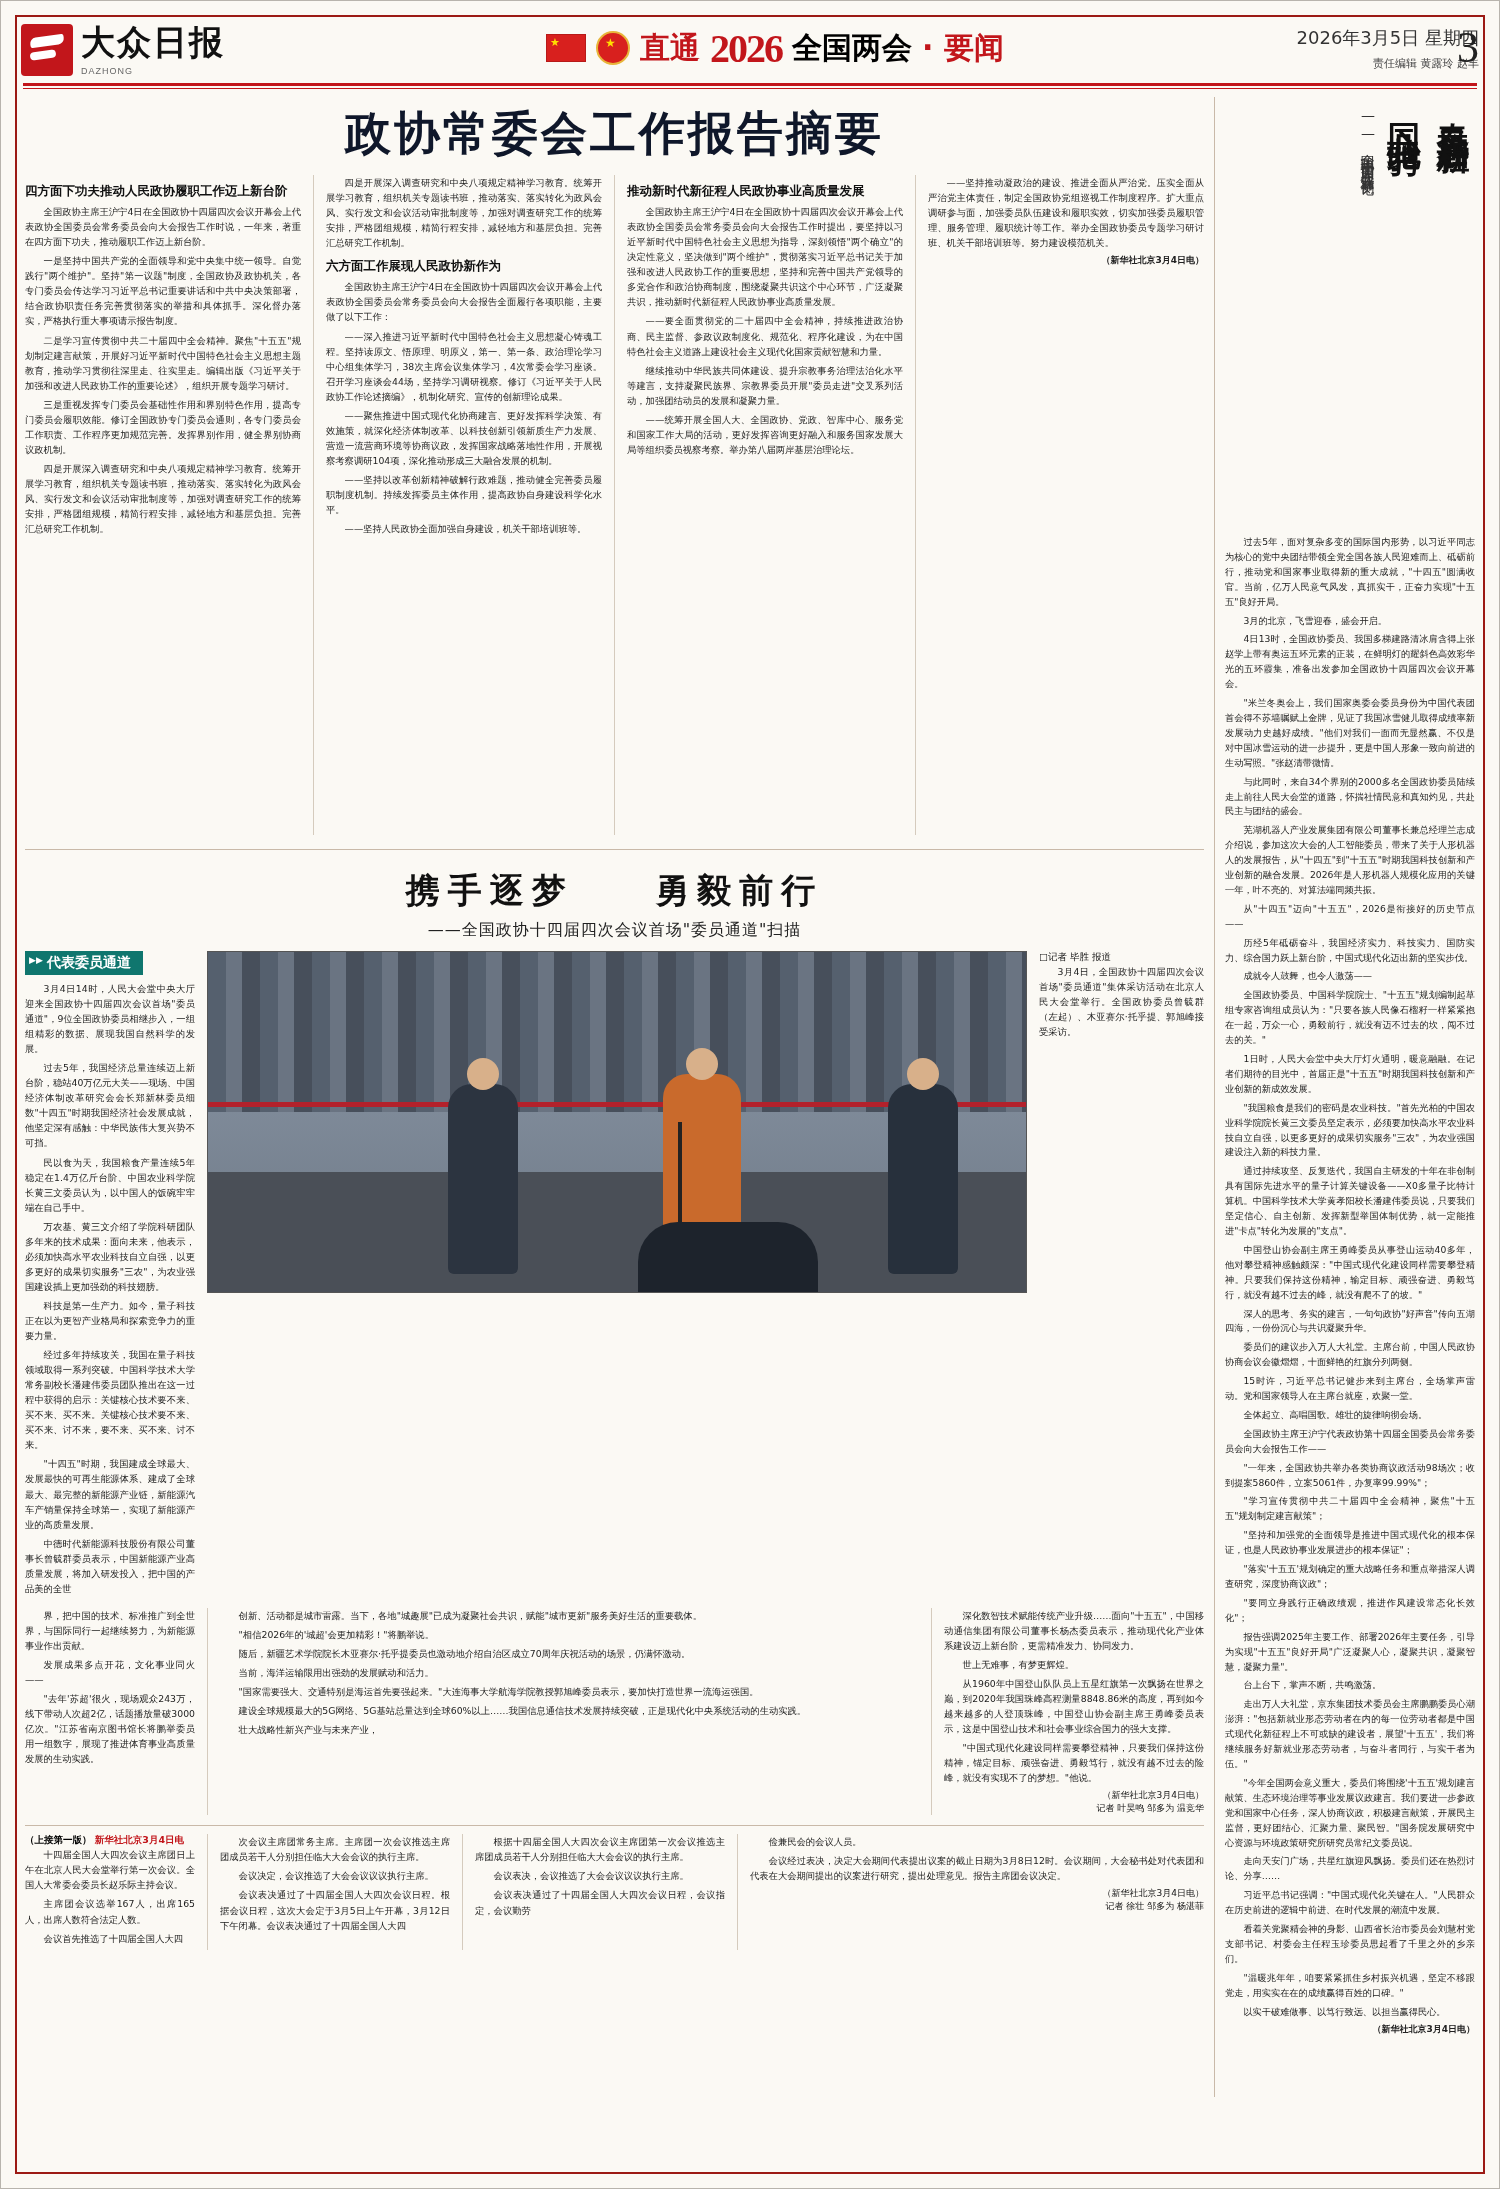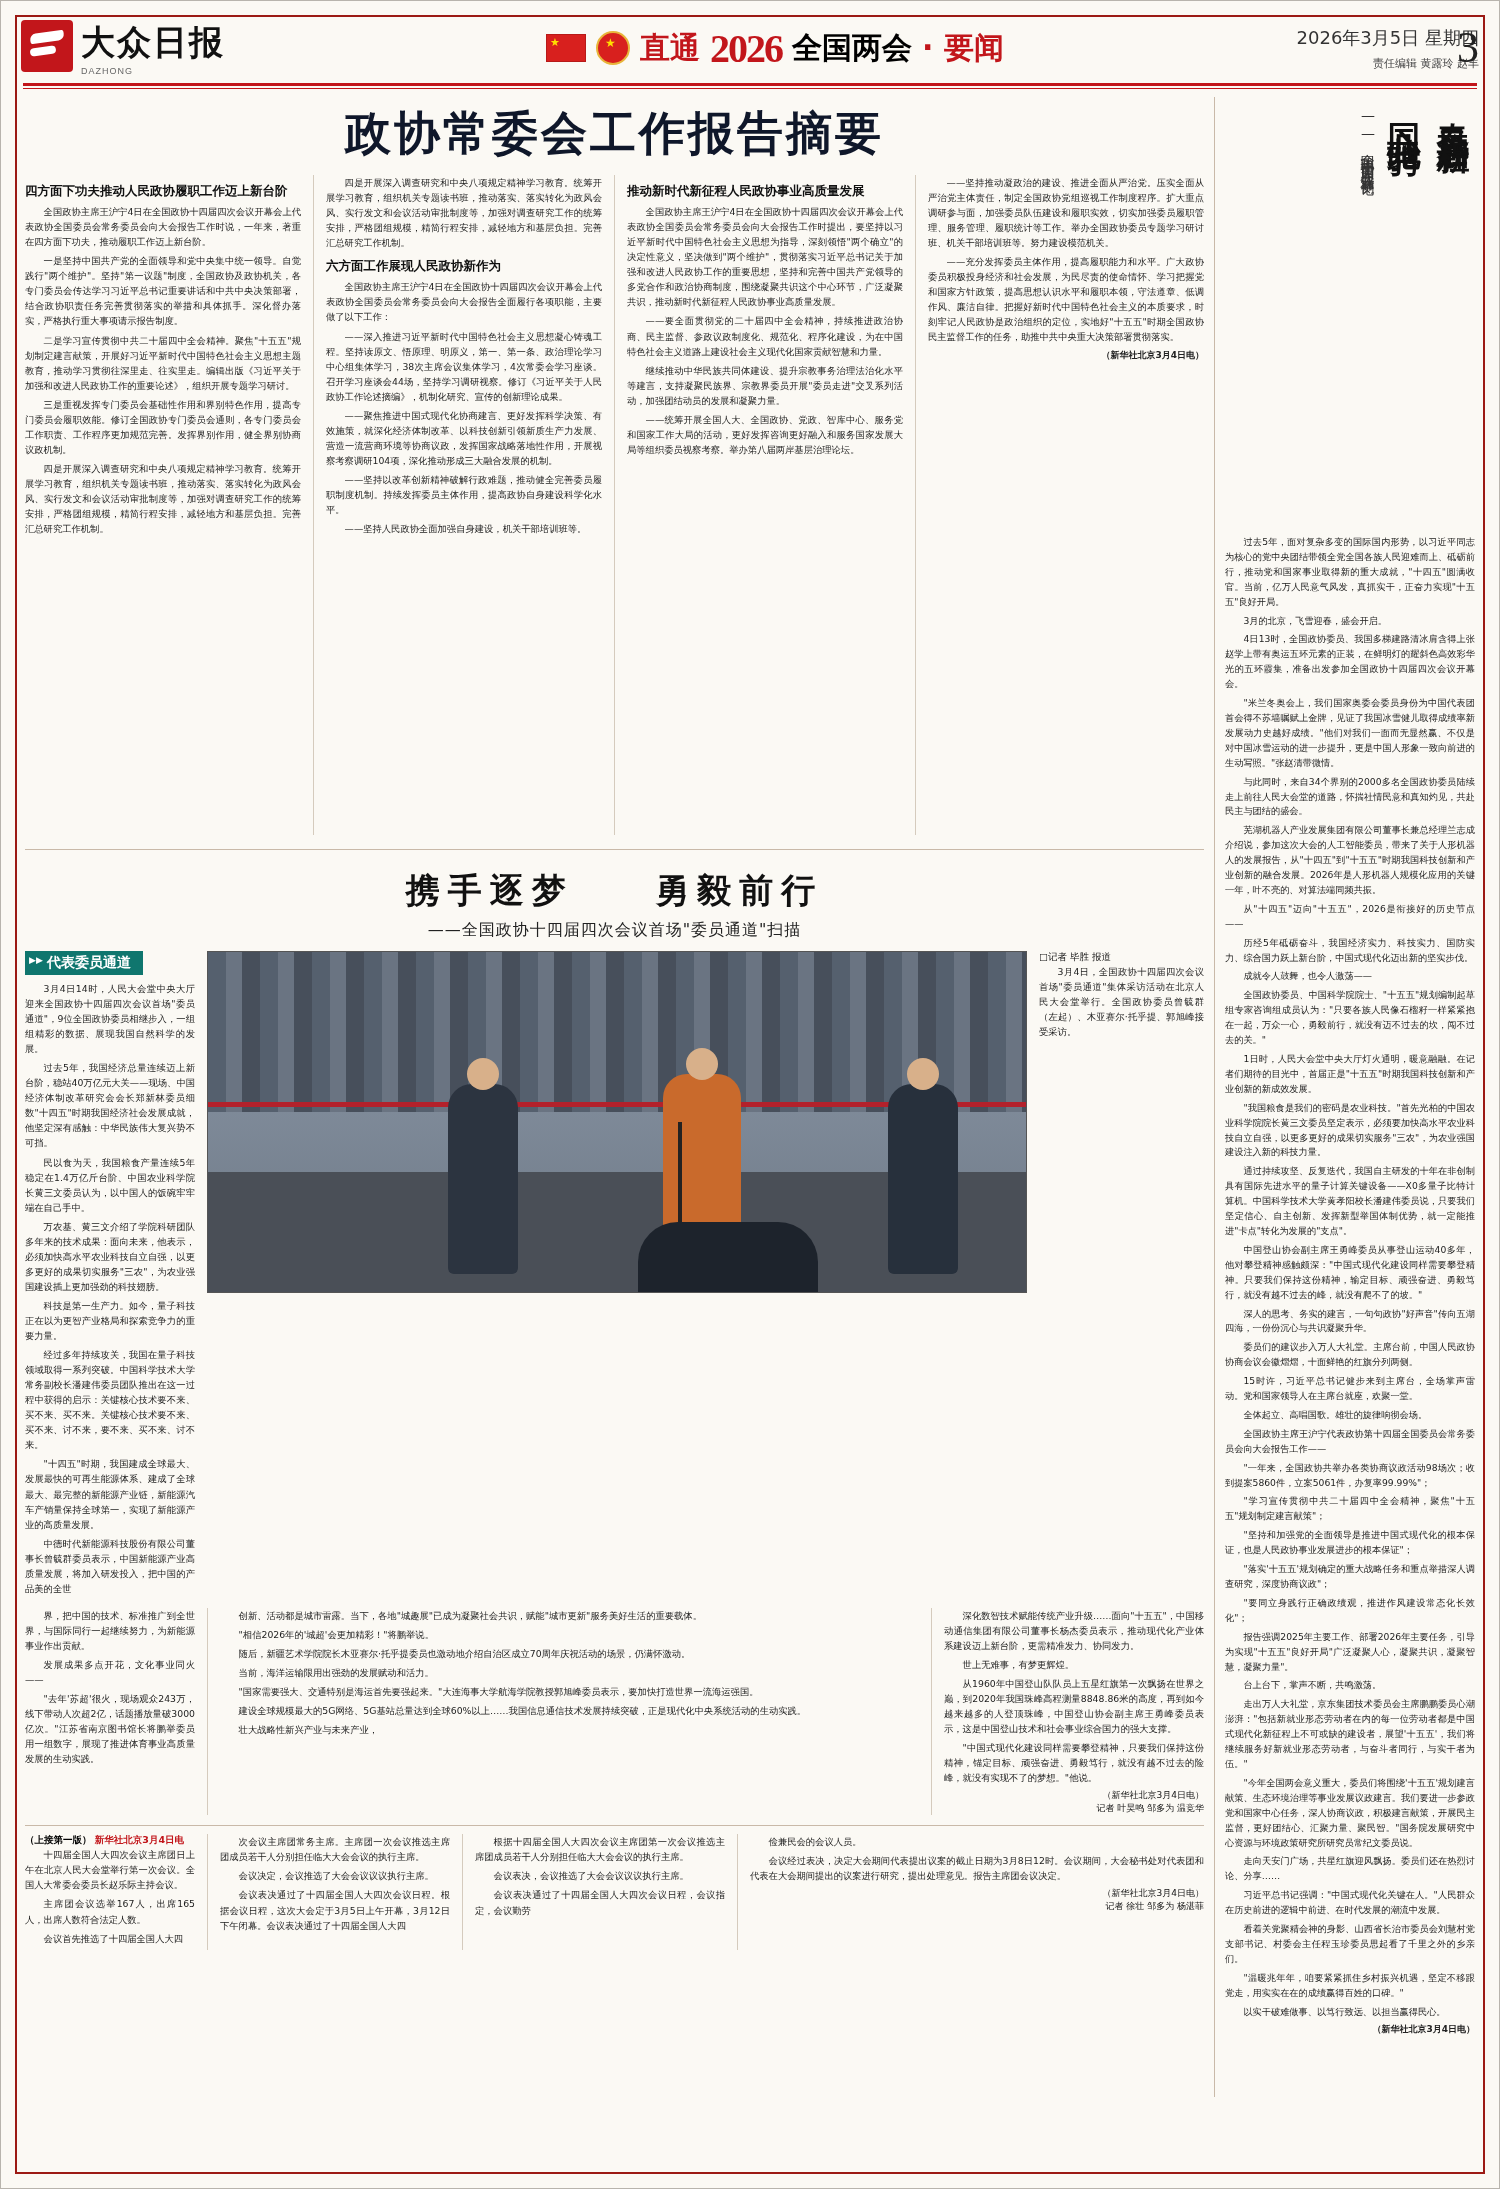--- a/index.html
+++ b/index.html
@@ -11,21 +11,21 @@
   }
   .inner-border{
     position:absolute;left:14px;top:14px;right:14px;bottom:14px;
     border:2px solid #9c1a14;pointer-events:none;
   }
   
   .masthead{
     position:relative;height:62px;margin:6px 8px 0 8px;
     display:flex;align-items:center;
   }
-  .logo-box{display:flex;align-items:flex-start;gap:8px;width:300px;}
+  .logo-box{display:flex;align-items:flex-end;gap:8px;width:300px;}
   .logo-mark{
     width:52px;height:52px;background:#c2161b;border-radius:4px;
     position:relative;flex:none;
   }
   .logo-mark:before{
     content:"";position:absolute;left:9px;top:12px;width:34px;height:10px;
     background:#fff;border-radius:6px 2px 6px 2px;transform:rotate(-8deg);
   }
   .logo-mark:after{
     content:"";position:absolute;left:9px;top:27px;width:26px;height:8px;
@@ -203,21 +203,20 @@
           <h4 class="sub">推动新时代新征程人民政协事业高质量发展</h4>
           <p class="tx">全国政协主席王沪宁4日在全国政协十四届四次会议开幕会上代表政协全国委员会常务委员会向大会报告工作时提出，要坚持以习近平新时代中国特色社会主义思想为指导，深刻领悟"两个确立"的决定性意义，坚决做到"两个维护"，贯彻落实习近平总书记关于加强和改进人民政协工作的重要思想，坚持和完善中国共产党领导的多党合作和政治协商制度，围绕凝聚共识这个中心环节，广泛凝聚共识，推动新时代新征程人民政协事业高质量发展。</p>
           <p class="tx">——要全面贯彻党的二十届四中全会精神，持续推进政治协商、民主监督、参政议政制度化、规范化、程序化建设，为在中国特色社会主义道路上建设社会主义现代化国家贡献智慧和力量。</p>
           <p class="tx">继续推动中华民族共同体建设、提升宗教事务治理法治化水平等建言，支持凝聚民族界、宗教界委员开展"委员走进"交叉系列活动，加强团结动员的发展和凝聚力量。</p>
           <p class="tx">——统筹开展全国人大、全国政协、党政、智库中心、服务党和国家工作大局的活动，更好发挥咨询更好融入和服务国家发展大局等组织委员视察考察。举办第八届两岸基层治理论坛。</p>
         </div>
         <div class="sep"></div>
 
         <div class="col">
           <p class="tx">——坚持推动凝政治的建设、推进全面从严治党。压实全面从严治党主体责任，制定全国政协党组巡视工作制度程序。扩大重点调研参与面，加强委员队伍建设和履职实效，切实加强委员履职管理、服务管理、履职统计等工作。举办全国政协委员专题学习研讨班、机关干部培训班等。努力建设模范机关。</p>
-          <p class="tx">——充分发挥委员主体作用，提高履职能力和水平。广大政协委员积极投身经济和社会发展，为民尽责的使命情怀、学习把握党和国家方针政策，提高思想认识水平和履职本领，守法遵章、低调作风、廉洁自律。把握好新时代中国特色社会主义的本质要求，时刻牢记人民政协是政治组织的定位，实地好"十五五"时期全国政协民主监督工作的任务，助推中共中央重大决策部署贯彻落实。</p>
           <div class="credit">（新华社北京3月4日电）</div>
         </div>
       </div>
 
       <div class="feature">
         <h2 class="headline2">
           <span>携手逐梦</span>
           <span class="gap"></span>
           <span>勇毅前行</span>
         </h2>

